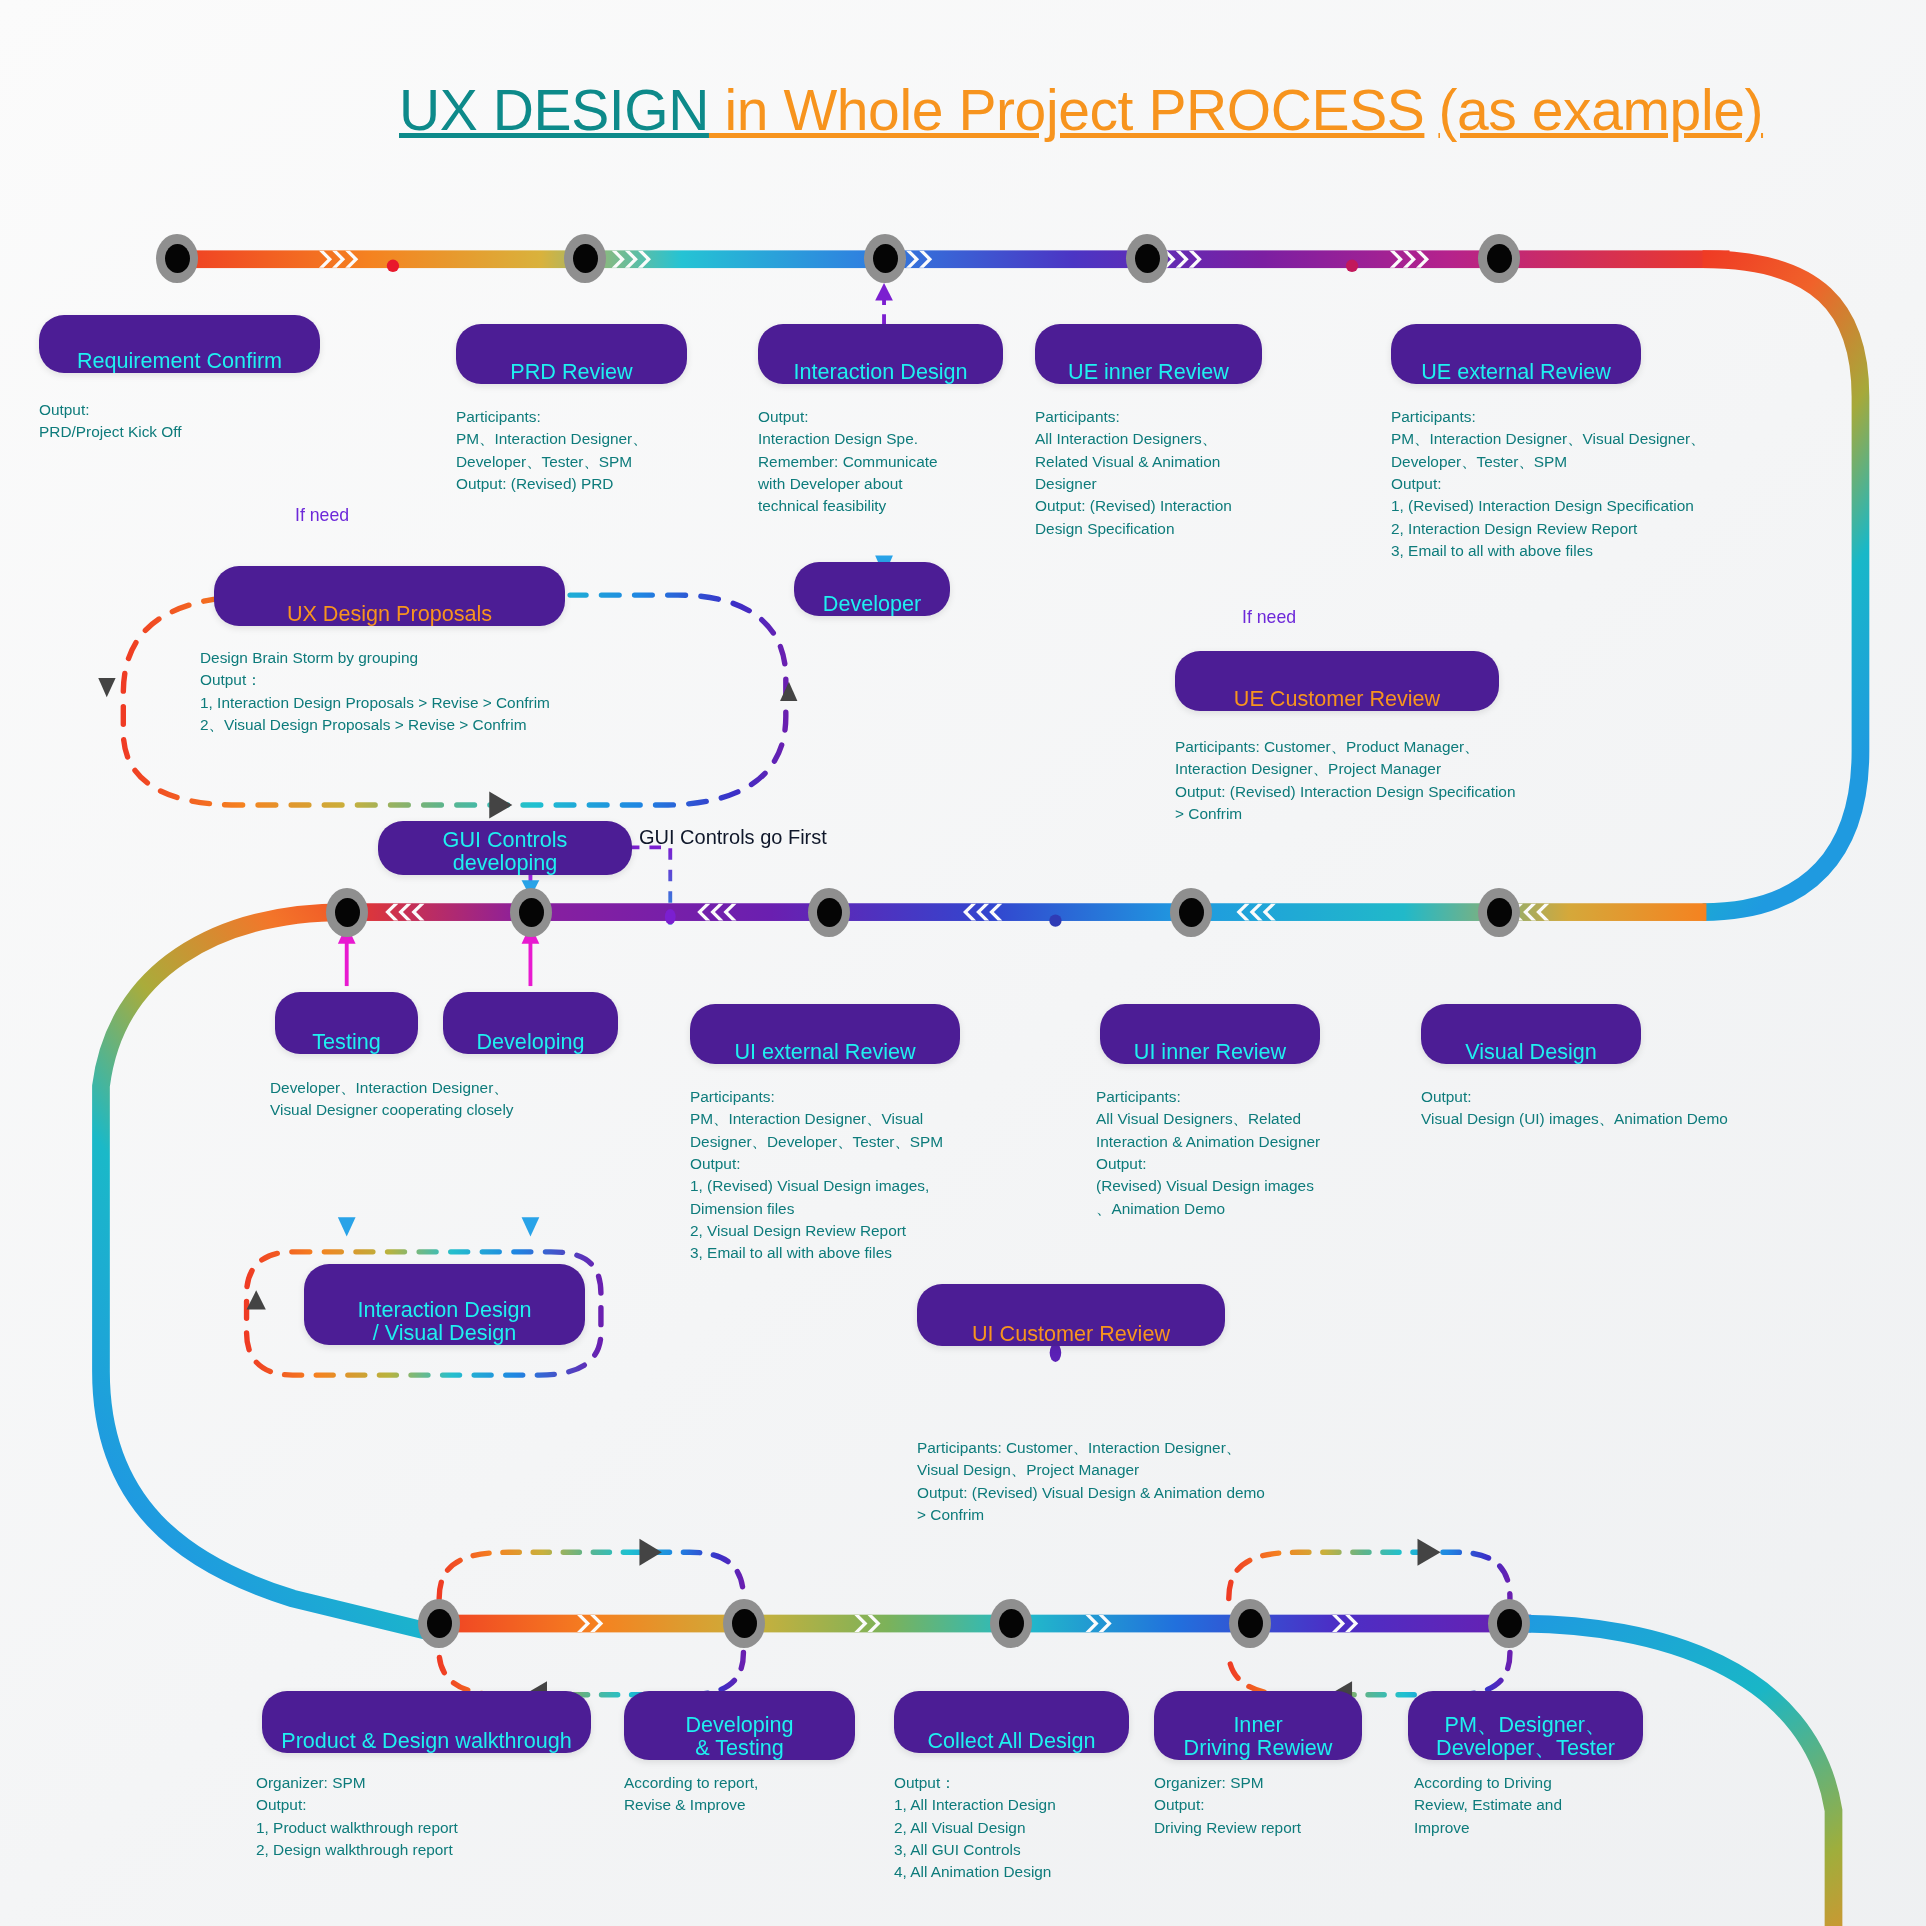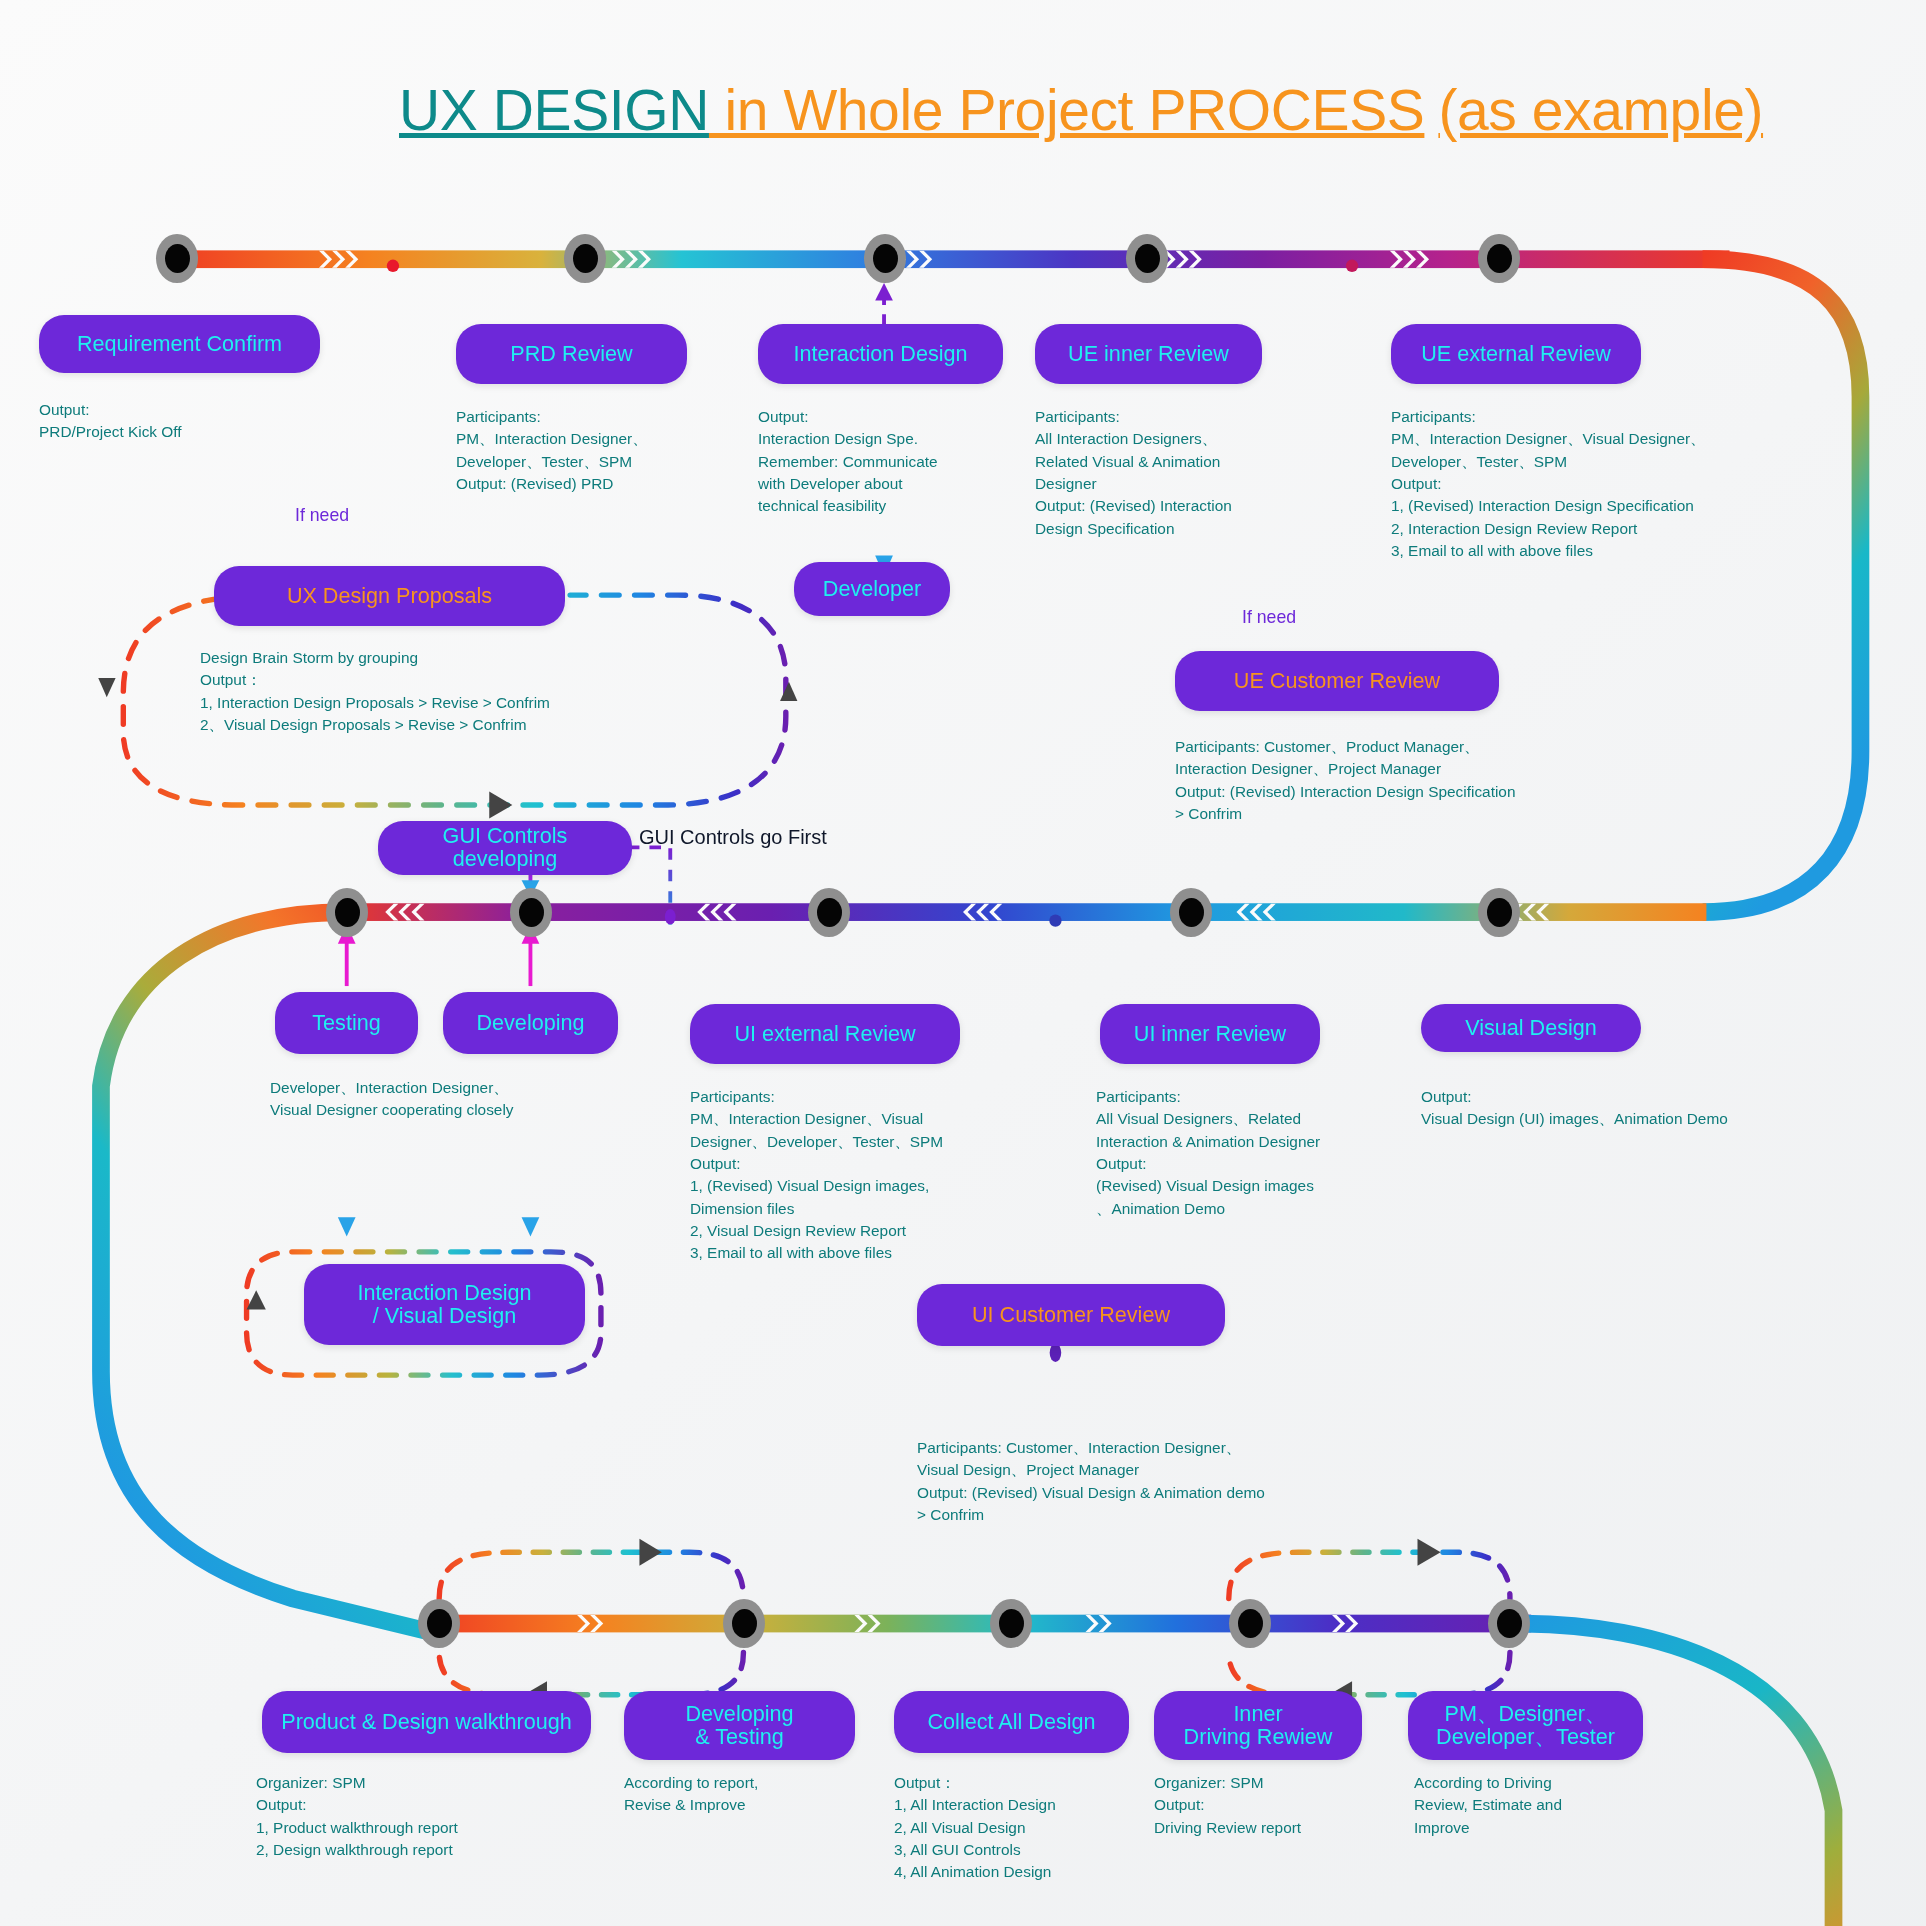--- a/index.html
+++ b/index.html
@@ -13,22 +13,22 @@
 
   
   .title{position:absolute;left:399px;top:77px;white-space:nowrap;}
   .title span{font-size:57px;letter-spacing:-0.4px;font-weight:400;text-decoration:underline;}
   .t-teal{color:#0d8a8a;}
   .t-orange{color:#f7941e;}
   .t-example{color:#f7941e;font-size:35px;}
 
   
   .pill{
-    position:absolute;background:#6d28d9;border-radius:25px;
-    display:flex;align-items:center;justify-content:center;
+    position:absolute;background:#4c1d95;border-radius:25px;
+    display:flex;align-items:flex-end;justify-content:center;
     box-shadow:0 2.3px 7px rgba(0,0,0,.10);
     text-align:center;line-height:1.06;
     padding:0 10px;box-sizing:border-box;
   }
   .pill .lbl{color:#1ff0f0;font-size:21.6px;white-space:pre-line;}
   .pill.orange .lbl{color:#f7941e;}
 
   
   .body-text{
     position:absolute;color:#0d7b7b;font-size:15.4px;line-height:1.45;
@@ -488,21 +488,21 @@
   <div class="pill" style="left:1100px;top:1004px;width:220px;height:60px;">
     <span class="lbl">UI inner Review</span>
     </div>
   <div class="body-text" style="left:1096px;top:1086px;width:347px;">Participants:
 All Visual Designers、Related
 Interaction &amp; Animation Designer
 Output:
 (Revised) Visual Design images
 、Animation Demo</div>
 
-  <div class="pill" style="left:1421px;top:1004px;width:220px;height:48px;">
+  <div class="pill" style="left:1421px;top:1004px;width:220px;height:60px;">
     <span class="lbl">Visual Design</span>
     </div>
   <div class="body-text" style="left:1421px;top:1086px;width:482px;">Output:
 Visual Design (UI) images、Animation Demo</div>
 
   <div class="pill" style="left:304px;top:1264px;width:281px;height:81px;">
     <span class="lbl">Interaction Design
 / Visual Design</span>
     </div>
 

